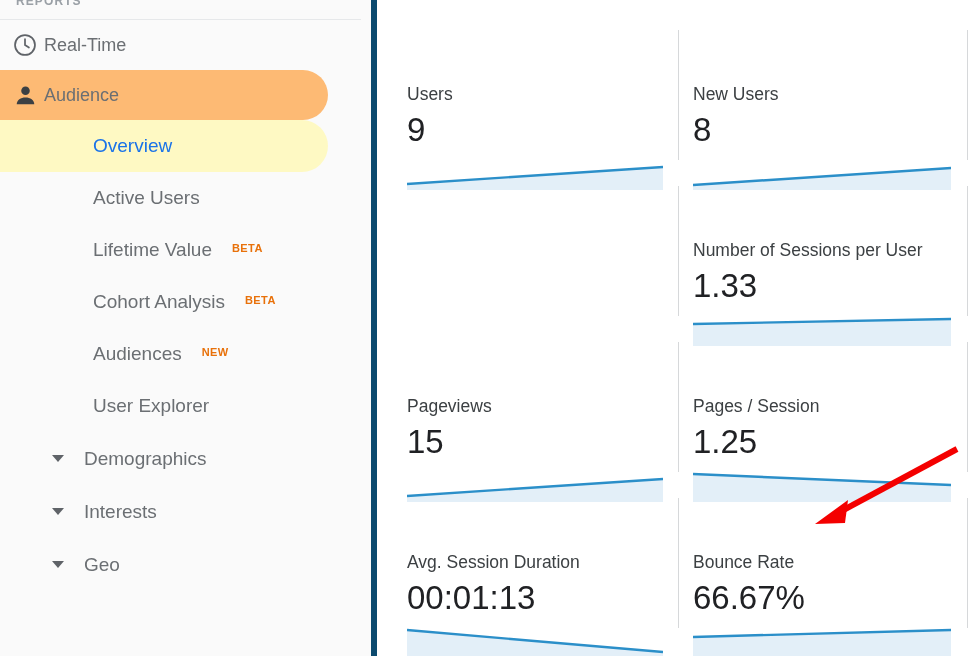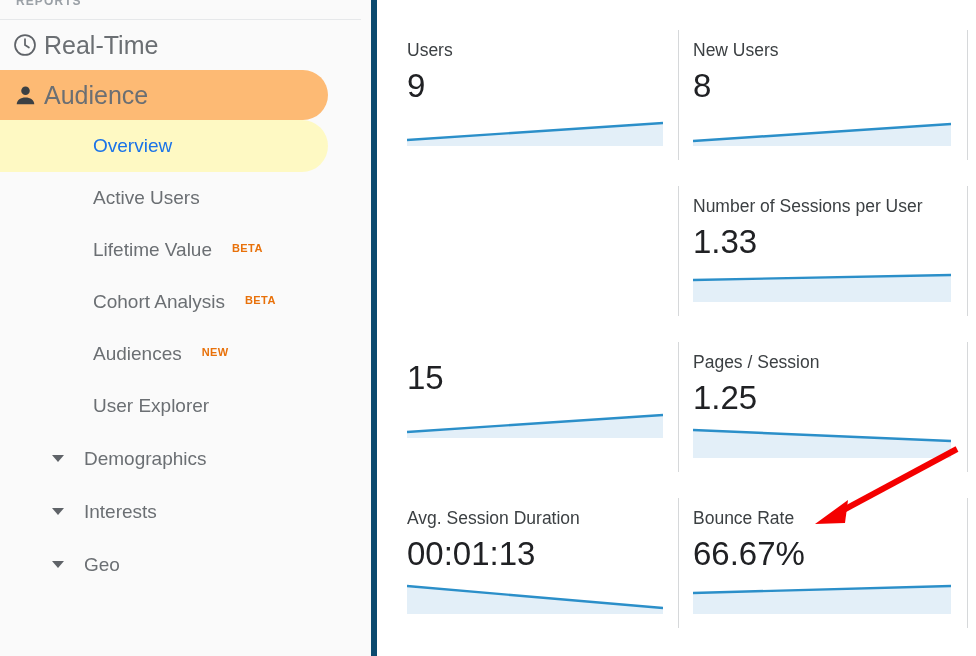--- a/index.html
+++ b/index.html
@@ -77,21 +77,21 @@
   .nav-icon {
     width: 38px;
     min-width: 38px;
     height: 30px;
     display: flex;
     align-items: center;
     justify-content: center;
     color: #5f6368;
   }
   .nav-label {
-    font-size: 25px;
+    font-size: 18px;
     color: #6b6f73;
     font-weight: normal;
     white-space: nowrap;
   }
 
   
   .sub-row {
     position: relative;
     display: flex;
     align-items: center;
@@ -158,20 +158,21 @@
   .grid {
     position: absolute;
     left: 0;
     top: 0;
     width: 599px;
     height: 656px;
   }
   .card {
     position: absolute;
     box-sizing: border-box;
+    margin-top: 44px;
   }
   .card .metric-name {
     font-size: 17.5px;
     color: #3c4043;
     line-height: 20px;
     white-space: nowrap;
   }
   .card .metric-value {
     font-size: 33px;
     color: #202124;
@@ -313,20 +314,21 @@
       <div class="card" style="left:316px; top:196px; width:270px;">
         <div class="metric-name">Number of Sessions per User</div>
         <div class="metric-value">1.33</div>
         <svg class="spark" width="258" height="32" viewBox="0 0 258 32" preserveAspectRatio="none">
           <path d="M0,10 L258,5 L258,32 L0,32 Z" fill="#e3eff8"></path>
           <path d="M0,10 L258,5" stroke="#2b8fc9" stroke-width="2.4" fill="none"></path>
         </svg>
       </div>
 
       <div class="card" style="left:30px; top:352px; width:260px;">
+        <div class="metric-name">Pageviews</div>
         <div class="metric-value">15</div>
         <svg class="spark" width="256" height="32" viewBox="0 0 256 32" preserveAspectRatio="none">
           <path d="M0,26 L256,9 L256,32 L0,32 Z" fill="#e3eff8"></path>
           <path d="M0,26 L256,9" stroke="#2b8fc9" stroke-width="2.4" fill="none"></path>
         </svg>
       </div>
 
       <div class="card" style="left:316px; top:352px; width:270px;">
         <div class="metric-name">Pages / Session</div>
         <div class="metric-value">1.25</div>

